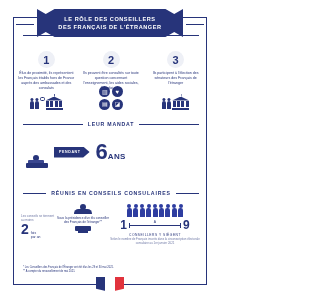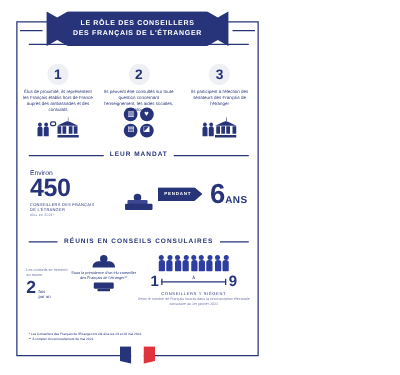--- a/index.html
+++ b/index.html
@@ -352,29 +352,20 @@
       </div>
     </div>
 
     <div class="sec-head" style="top:103px;">
       <span class="rule"></span>
       <span class="sec-title">LEUR MANDAT</span>
       <span class="rule"></span>
     </div>
 
     <div class="mandat">
-      <div class="mandat-left">
-        <div class="env-label">Environ</div>
-        <div class="big-450">450</div>
-        <div class="mandat-cap">
-          <div>CONSEILLERS DES FRANÇAIS</div>
-          <div>DE L'ÉTRANGER</div>
-          <div class="sub">élus en 2021*</div>
-        </div>
-      </div>
 
       <div class="mandat-icon">
         <span class="head"></span>
         <span class="seat"></span>
         <span class="bench"></span>
       </div>
 
       <div class="pendant-arrow">PENDANT</div>
 
       <div class="six-ans">

